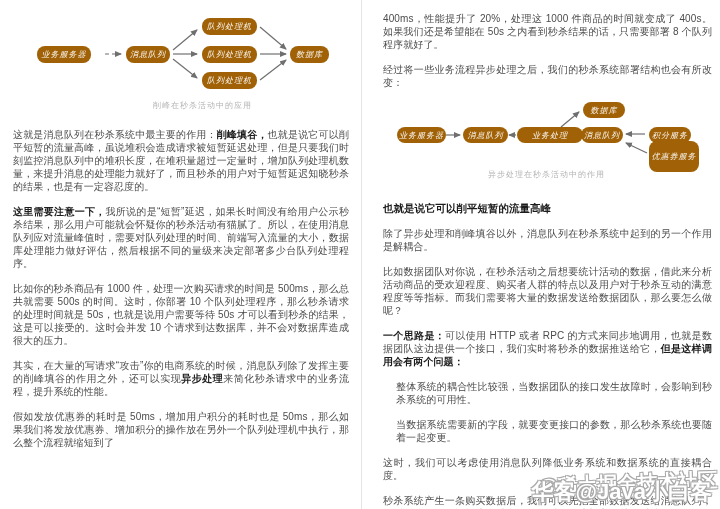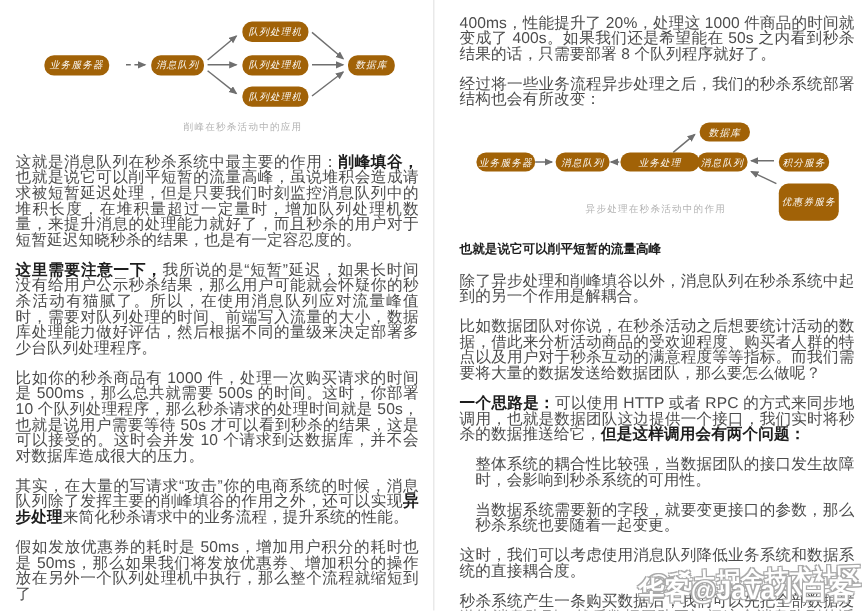--- a/index.html
+++ b/index.html
@@ -4,21 +4,21 @@
 <style>
   html,body{margin:0;padding:0;background:#fff;}
   .screen{
     position:relative;width:720px;height:509px;overflow:hidden;background:#fff;
     font-family:"Liberation Sans","DejaVu Sans",sans-serif;color:#4c4c4c;
   }
   .page{box-sizing:border-box;position:absolute;top:0;height:509px;background:#fff;}
   .page-left{left:0;width:362px;border-right:1px solid #e4e4e4;padding:0 12px 0 13px;}
   .page-right{left:363px;width:357px;padding:12px 8px 0 20px;}
   p.body{
-    margin:0 0 12px 0;font-size:13px;line-height:13px;text-align:justify;
+    margin:0 0 12px 0;font-size:10px;line-height:13px;text-align:justify;
     color:#4c4c4c;letter-spacing:0.1px;
   }
   p.body .b{font-weight:bold;color:#1d1d1d;}
   p.body.indent{padding-left:13px;}
   h2.hd{
     margin:16px 0 12px 0;font-size:10.5px;line-height:14px;font-weight:bold;color:#1c1c1c;
   }
   
   .diagram{position:relative;width:100%;}
   .diagram-left{height:110px;margin-top:10px;margin-bottom:8px;}
@@ -98,21 +98,21 @@
         <line x1="178" y1="34" x2="193" y2="34" stroke="#6f6f6f" stroke-width="1.2" marker-end="url(#ahR)"></line>
         <line x1="262" y1="33" x2="243" y2="33" stroke="#6f6f6f" stroke-width="1.2" marker-end="url(#ahR)"></line>
         <line x1="264" y1="52" x2="243" y2="42" stroke="#6f6f6f" stroke-width="1.2" marker-end="url(#ahR)"></line>
       </svg>
       <div class="node" style="left:14px;top:26px;width:49px;height:16px;">业务服务器</div>
       <div class="node" style="left:80px;top:26px;width:45px;height:16px;">消息队列</div>
       <div class="node" style="left:134px;top:26px;width:66px;height:16px;">业务处理</div>
       <div class="node" style="left:200px;top:1px;width:42px;height:16px;">数据库</div>
       <div class="node" style="left:198px;top:26px;width:42px;height:16px;">消息队列</div>
       <div class="node" style="left:266px;top:26px;width:42px;height:16px;">积分服务</div>
-      <div class="node" style="left:266px;top:52px;width:50px;height:31px;">优惠券服务</div>
+      <div class="node" style="left:266px;top:40px;width:50px;height:31px;">优惠券服务</div>
       <div class="caption" style="left:105px;top:68px;">异步处理在秒杀活动中的作用</div>
     </div>
 
     <h2 class="hd">也就是说它可以削平短暂的流量高峰</h2>
     <p class="body"><span>除了异步处理和削峰填谷以外，消息队列在秒杀系统中起到的另一个作用是解耦合。</span></p>
     <p class="body"><span>比如数据团队对你说，在秒杀活动之后想要统计活动的数据，借此来分析活动商品的受欢迎程度、购买者人群的特点以及用户对于秒杀互动的满意程度等等指标。而我们需要将大量的数据发送给数据团队，那么要怎么做呢？</span></p>
     <p class="body"><span class="b">一个思路是：</span><span>可以使用 HTTP 或者 RPC 的方式来同步地调用，也就是数据团队这边提供一个接口，我们实时将秒杀的数据推送给它，</span><span class="b">但是这样调用会有两个问题：</span></p>
     <p class="body indent"><span>整体系统的耦合性比较强，当数据团队的接口发生故障时，会影响到秒杀系统的可用性。</span></p>
     <p class="body indent"><span>当数据系统需要新的字段，就要变更接口的参数，那么秒杀系统也要随着一起变更。</span></p>
     <p class="body"><span>这时，我们可以考虑使用消息队列降低业务系统和数据系统的直接耦合度。</span></p>

